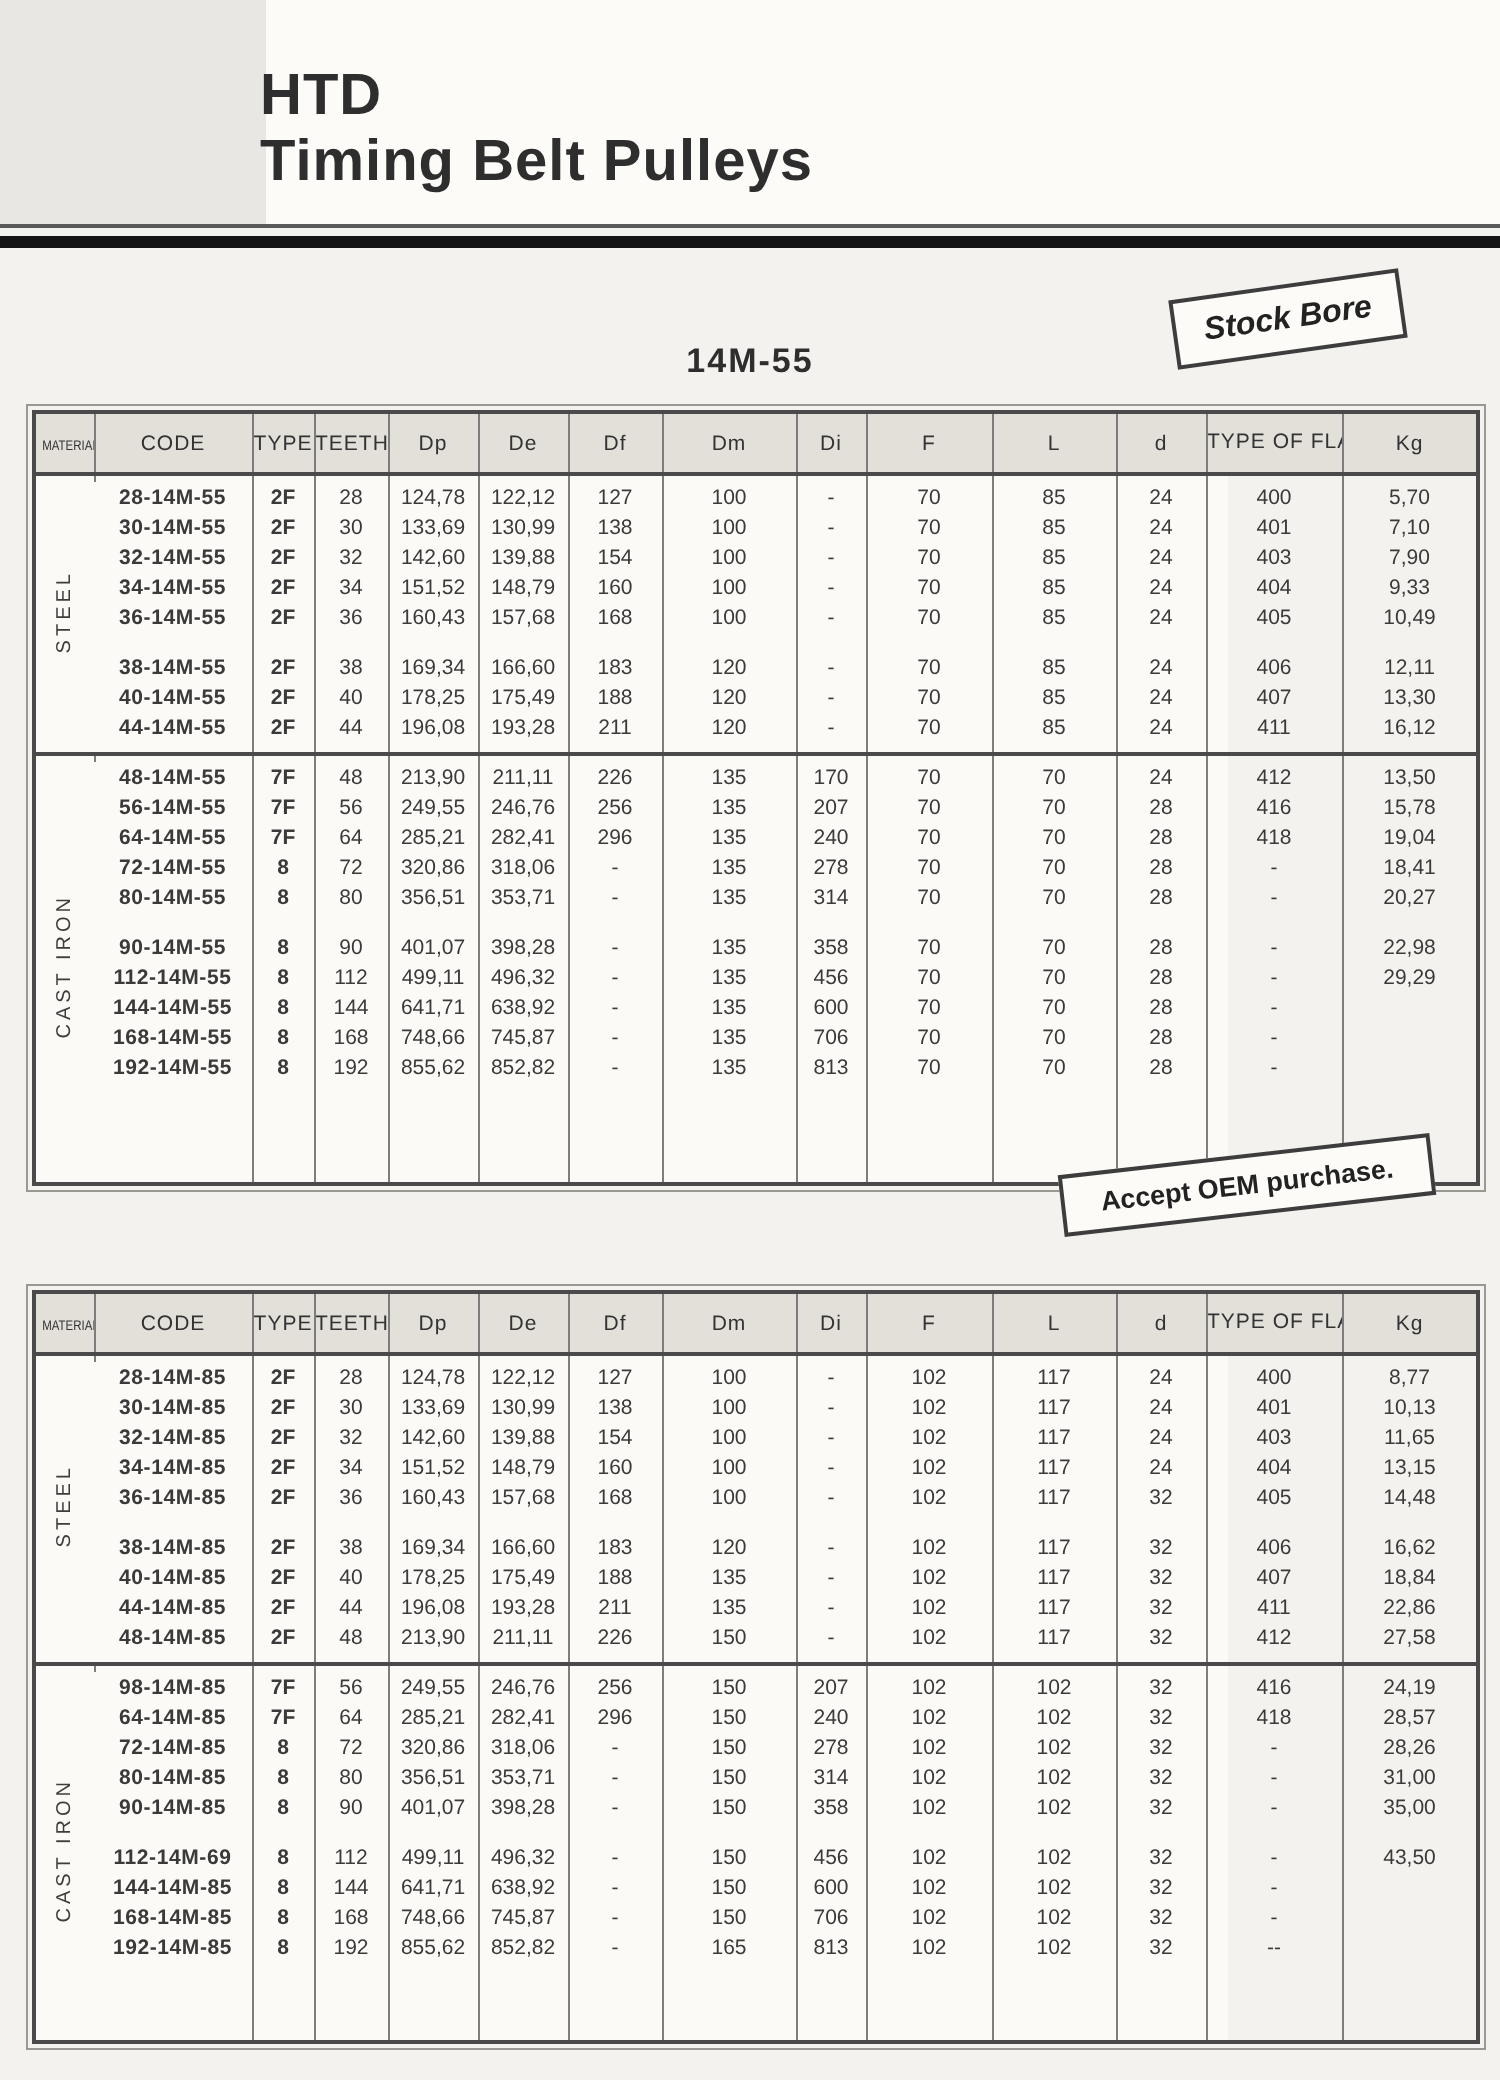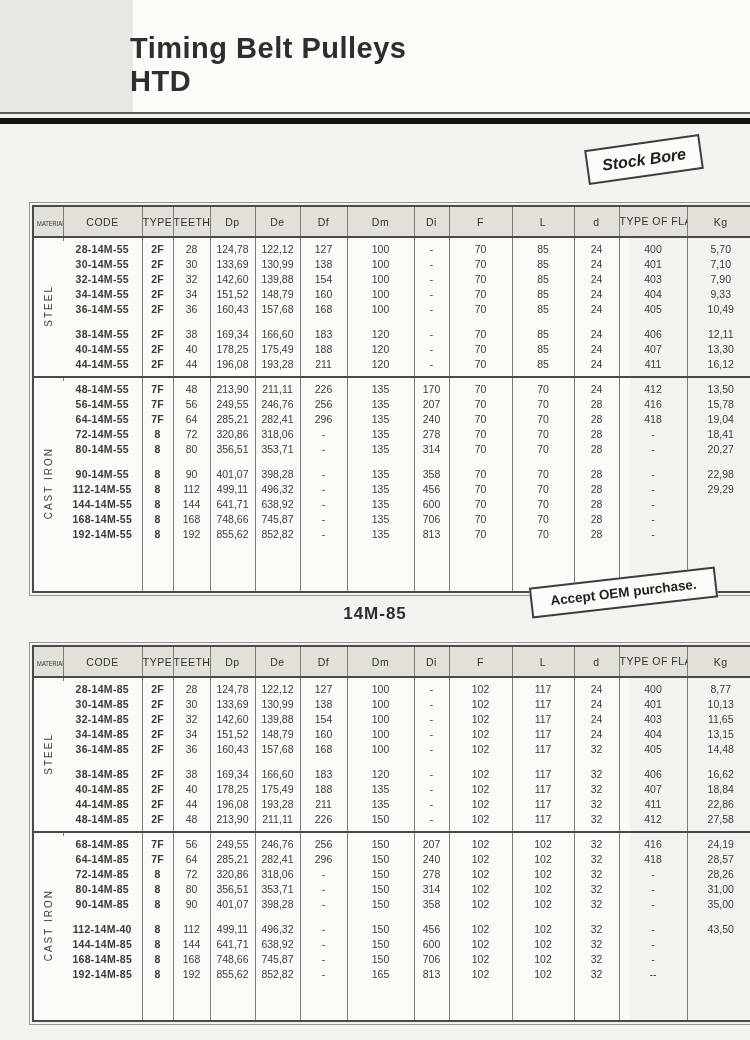--- a/index.html
+++ b/index.html
@@ -28,21 +28,21 @@
     display:flex;align-items:center;justify-content:center;
     font-weight:bold;color:#222;z-index:5;
   }
   .stock-badge{left:586px;top:142px;width:112px;height:31px;transform:rotate(-8deg);font-size:16px;font-style:italic;}
   .oem-badge{left:530px;top:577px;width:183px;height:27px;transform:rotate(-6.5deg);font-size:13.5px;}
 
   .tbl-title{position:absolute;left:0;width:750px;text-align:center;font-weight:bold;font-size:17px;color:#2e2e2e;letter-spacing:1px;}
   #title-1{top:171px;}
   #title-2{top:604px;}
 
-  .tbl-wrap{position:absolute;left:32px;width:598px;background:#fcfaf7;}
+  .tbl-wrap{position:absolute;left:16px;width:598px;background:#fcfaf7;}
   #tbl-0{top:205px;height:388px;}
   #tbl-1{top:645px;height:377px;}
 
   table.ptable{
     width:100%;height:100%;
     border-collapse:collapse;table-layout:fixed;
     border:2px solid #4a4a4a;
     outline:1px solid #9a9893;outline-offset:2px;
   }
   table.ptable th, table.ptable td{
@@ -72,29 +72,30 @@
   tr.sec-start td{border-top:2px solid #4a4a4a;}
 </style>
 </head>
 <body>
 
 <div id="page">
   <div class="top-band"></div>
   <div class="top-band-white"></div>
 
   <div class="brand">
+    <div>HTD</div>
     <div>Timing Belt Pulleys</div>
-    <div>HTD</div>
   </div>
 
   <div class="rule-thin"></div>
   <div class="rule-thick"></div>
 
   <div class="badge stock-badge">Stock Bore</div>
 
+  <div class="tbl-title" id="title-1">14M-55</div>
   <div class="tbl-wrap" id="tbl-0">
     <table class="ptable">
         <colgroup>
           <col style="width: 30px;">
           <col style="width: 79px;">
           <col style="width: 31px;">
           <col style="width: 37px;">
           <col style="width: 45px;">
           <col style="width: 45px;">
           <col style="width: 47px;">
@@ -488,21 +489,20 @@
             <td></td>
             <td></td>
             <td></td>
           </tr>
         </tbody>
       </table>
   </div>
 
   <div class="badge oem-badge">Accept OEM purchase.</div>
 
-  <div class="tbl-title" id="title-2">14M-85</div>
   <div class="tbl-wrap" id="tbl-1">
     <table class="ptable">
         <colgroup>
           <col style="width: 30px;">
           <col style="width: 79px;">
           <col style="width: 31px;">
           <col style="width: 37px;">
           <col style="width: 45px;">
           <col style="width: 45px;">
           <col style="width: 47px;">
@@ -726,21 +726,21 @@
             <td></td>
             <td></td>
             <td></td>
             <td></td>
             <td></td>
             <td></td>
             <td></td>
             <td></td>
           </tr>
           <tr style="height: 15px;">
-            <td class="c-code">68-14M-85</td>
+            <td class="c-code">98-14M-85</td>
             <td class="c-type">7F</td>
             <td>56</td>
             <td>249,55</td>
             <td>246,76</td>
             <td>256</td>
             <td>150</td>
             <td>207</td>
             <td>102</td>
             <td>102</td>
             <td>32</td>
@@ -816,21 +816,21 @@
             <td></td>
             <td></td>
             <td></td>
             <td></td>
             <td></td>
             <td></td>
             <td></td>
             <td></td>
           </tr>
           <tr style="height: 15px;">
-            <td class="c-code">112-14M-40</td>
+            <td class="c-code">112-14M-69</td>
             <td class="c-type">8</td>
             <td>112</td>
             <td>499,11</td>
             <td>496,32</td>
             <td>-</td>
             <td>150</td>
             <td>456</td>
             <td>102</td>
             <td>102</td>
             <td>32</td>

